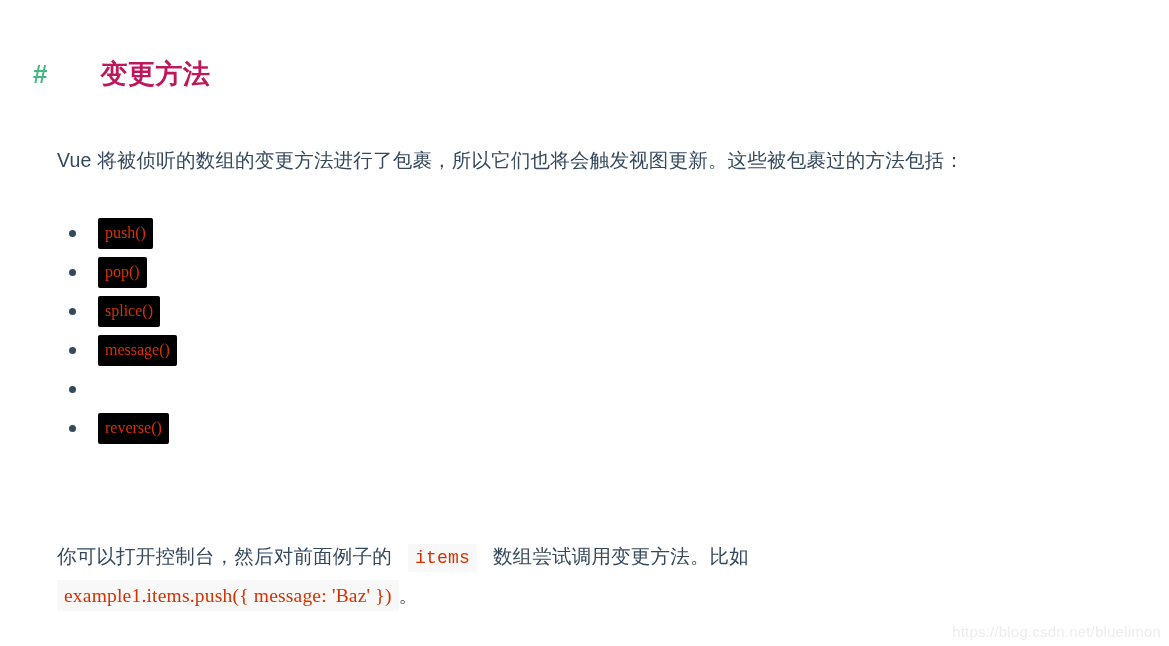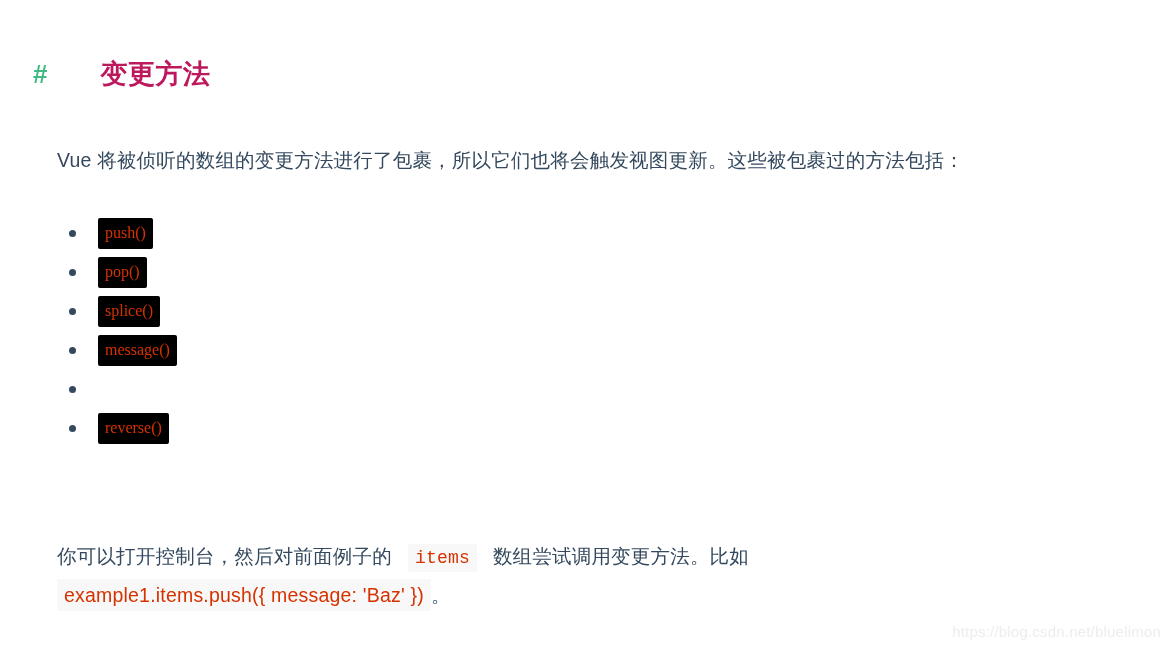--- a/index.html
+++ b/index.html
@@ -78,21 +78,21 @@
     border-radius: 2px;
     font-size: 18px;
     padding: 4px 6px;
     white-space: pre;
   }
   .para .code {
     margin: 0 16px;
     padding: 4px 7px;
   }
   .code-block-inline {
-    font-family: Liberation Sans, sans-serif;
+    font-family: Liberation Serif, serif;
     color: #d63200;
     background: #f8f8f8;
     border-radius: 2px;
     font-size: 19.5px;
     padding: 5px 7px;
     white-space: pre;
     margin-top: 32px;
   }
 
   

